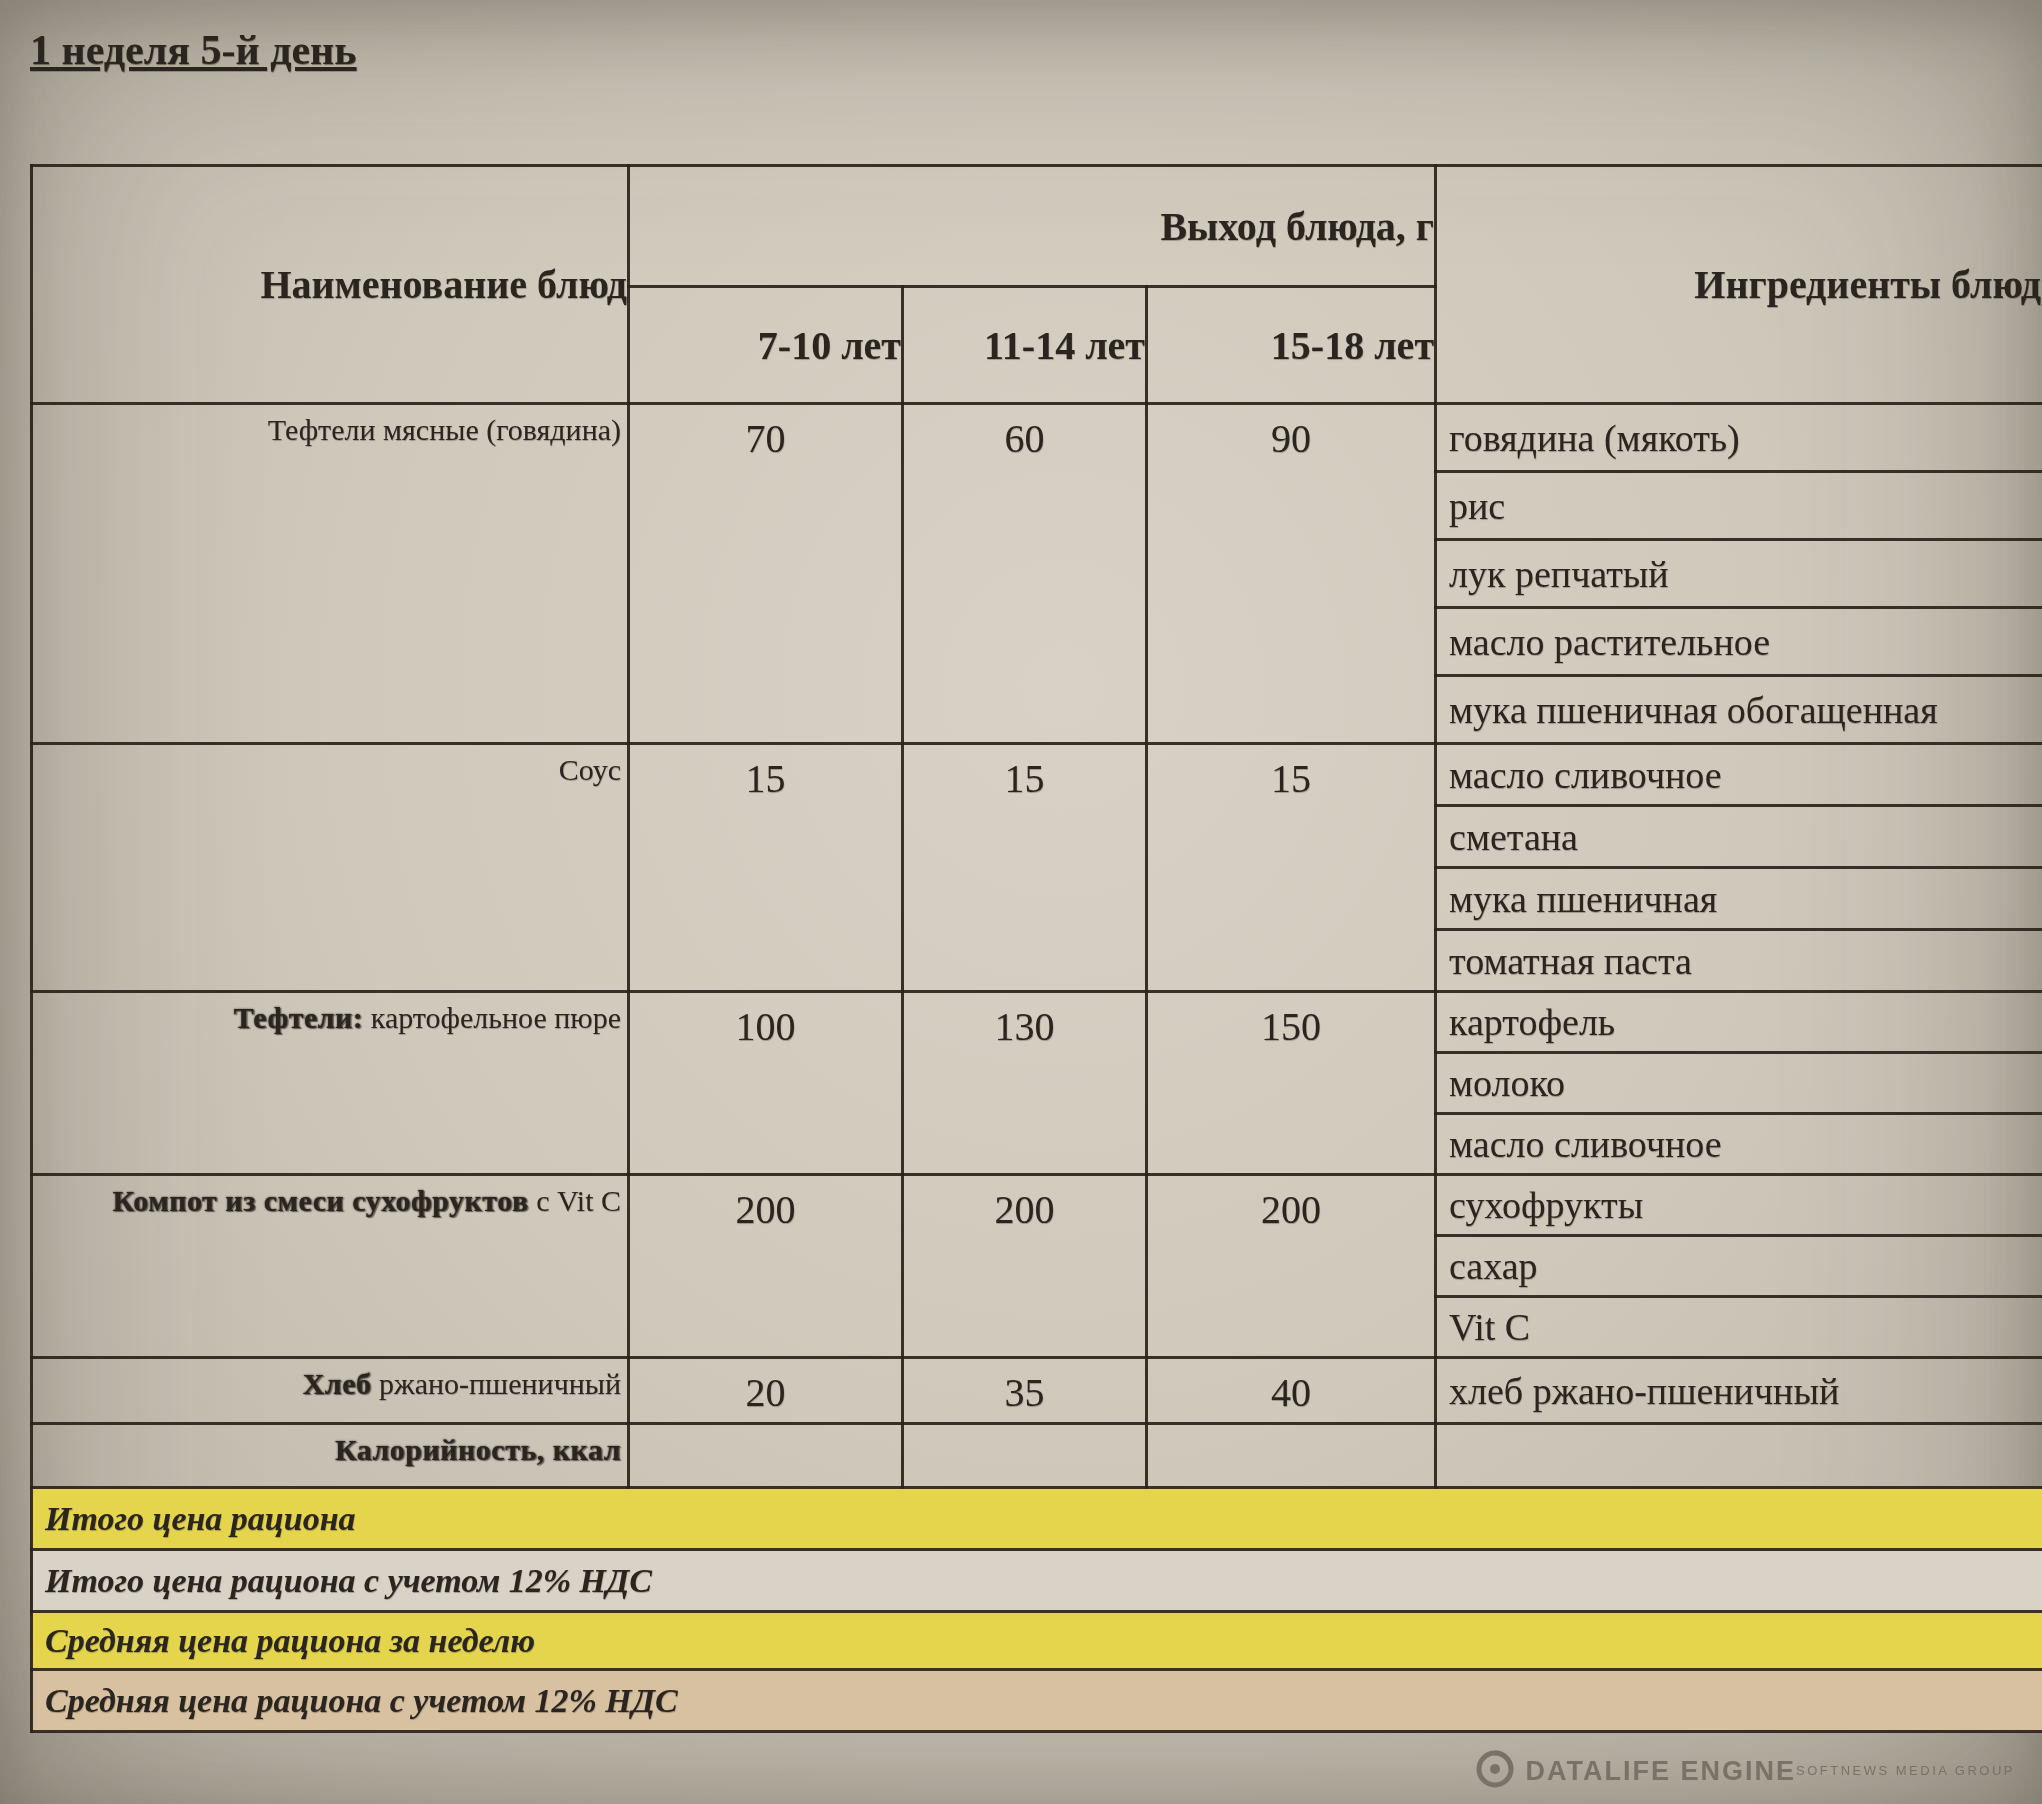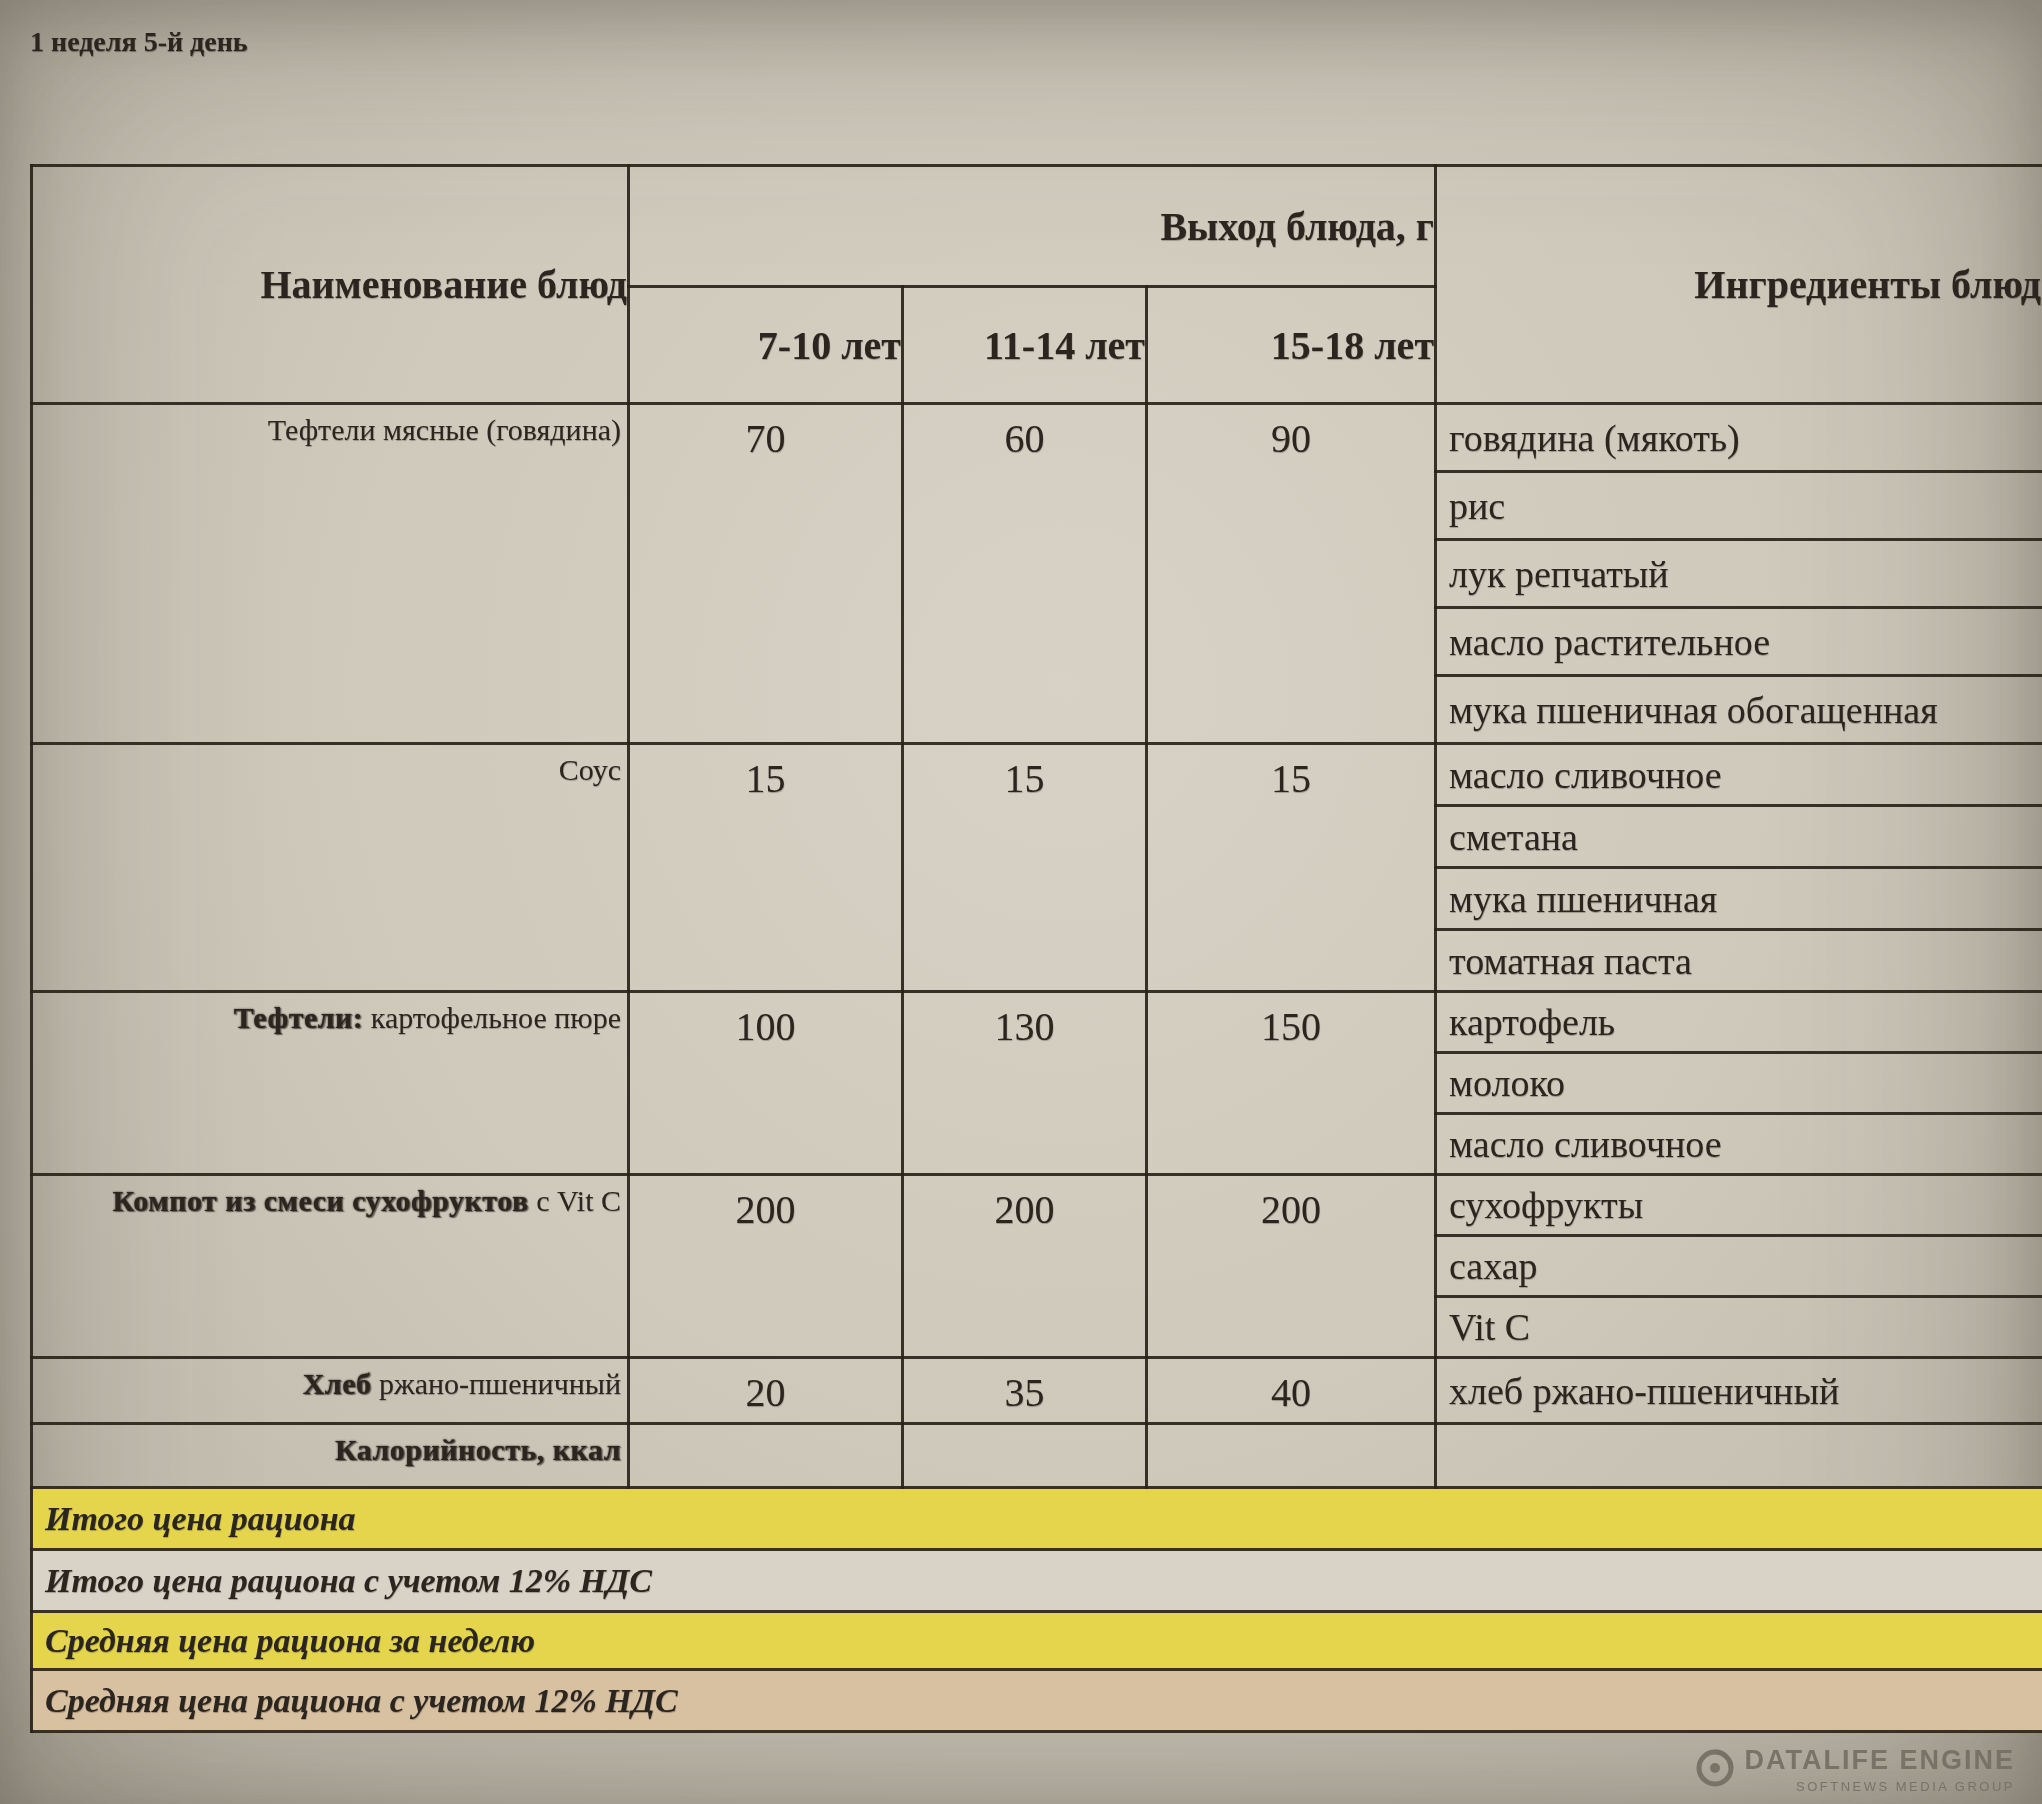--- a/index.html
+++ b/index.html
@@ -11,22 +11,23 @@
     color:#2b2520;
     background:
       radial-gradient(ellipse at 52% 38%, #d8d2c6 0%, #cfc9bc 48%, #c2bcaf 82%, #b2ac9f 100%);
   }
   .vignette{
     position:absolute; inset:0; pointer-events:none;
     box-shadow: inset 0 0 239px rgba(58,52,42,.38), inset 0 18px 60px rgba(58,52,42,.22);
   }
   .title{
     position:absolute; left:30px; top:26px;
-    font-size:28px; font-weight:bold;
+    font-size:42px; font-weight:bold;
     text-shadow:0.6px 0.6px 0.8px rgba(40,34,27,.45);
+    text-decoration:underline;
   }
   table.menu{
     position:absolute; left:30px; top:164px;
     width:2030px; table-layout:fixed; border-collapse:collapse;
   }
   .menu th, .menu td{
     border:3px solid rgba(42,35,26,.92);
     text-shadow:0.5px 0.5px 0.7px rgba(46,40,34,.32);
   }
   .menu thead th{ font-size:40px; font-weight:bold; text-align:right; vertical-align:middle; }
@@ -44,21 +45,21 @@
   .hl-yellow{ background:#e4d54d; }
   .hl-plain{ background:#d9d3c7; }
   .hl-tan{ background:#d8c1a1; }
   .watermark{
     position:absolute; right:28px; bottom:12px;
     display:flex; align-items:center; gap:10px;
     color:rgba(118,112,100,.95);
     font-family:"Liberation Sans", sans-serif;
   }
   .wm-logo{ display:block; }
-  .wm-text{ display:flex; flex-direction:column; line-height:1;text-align:right; }
+  .wm-text{ display:flex; flex-direction:row; line-height:1; }
   .wm-brand{ font-size:27px; font-weight:bold; letter-spacing:2px; }
   .wm-sub{ font-size:13px; letter-spacing:2.5px; margin-top:6px; }
 </style>
 </head>
 <body>
 
 <div class="vignette"></div>
 
 <div class="title">1 неделя 5-й день</div>
 

